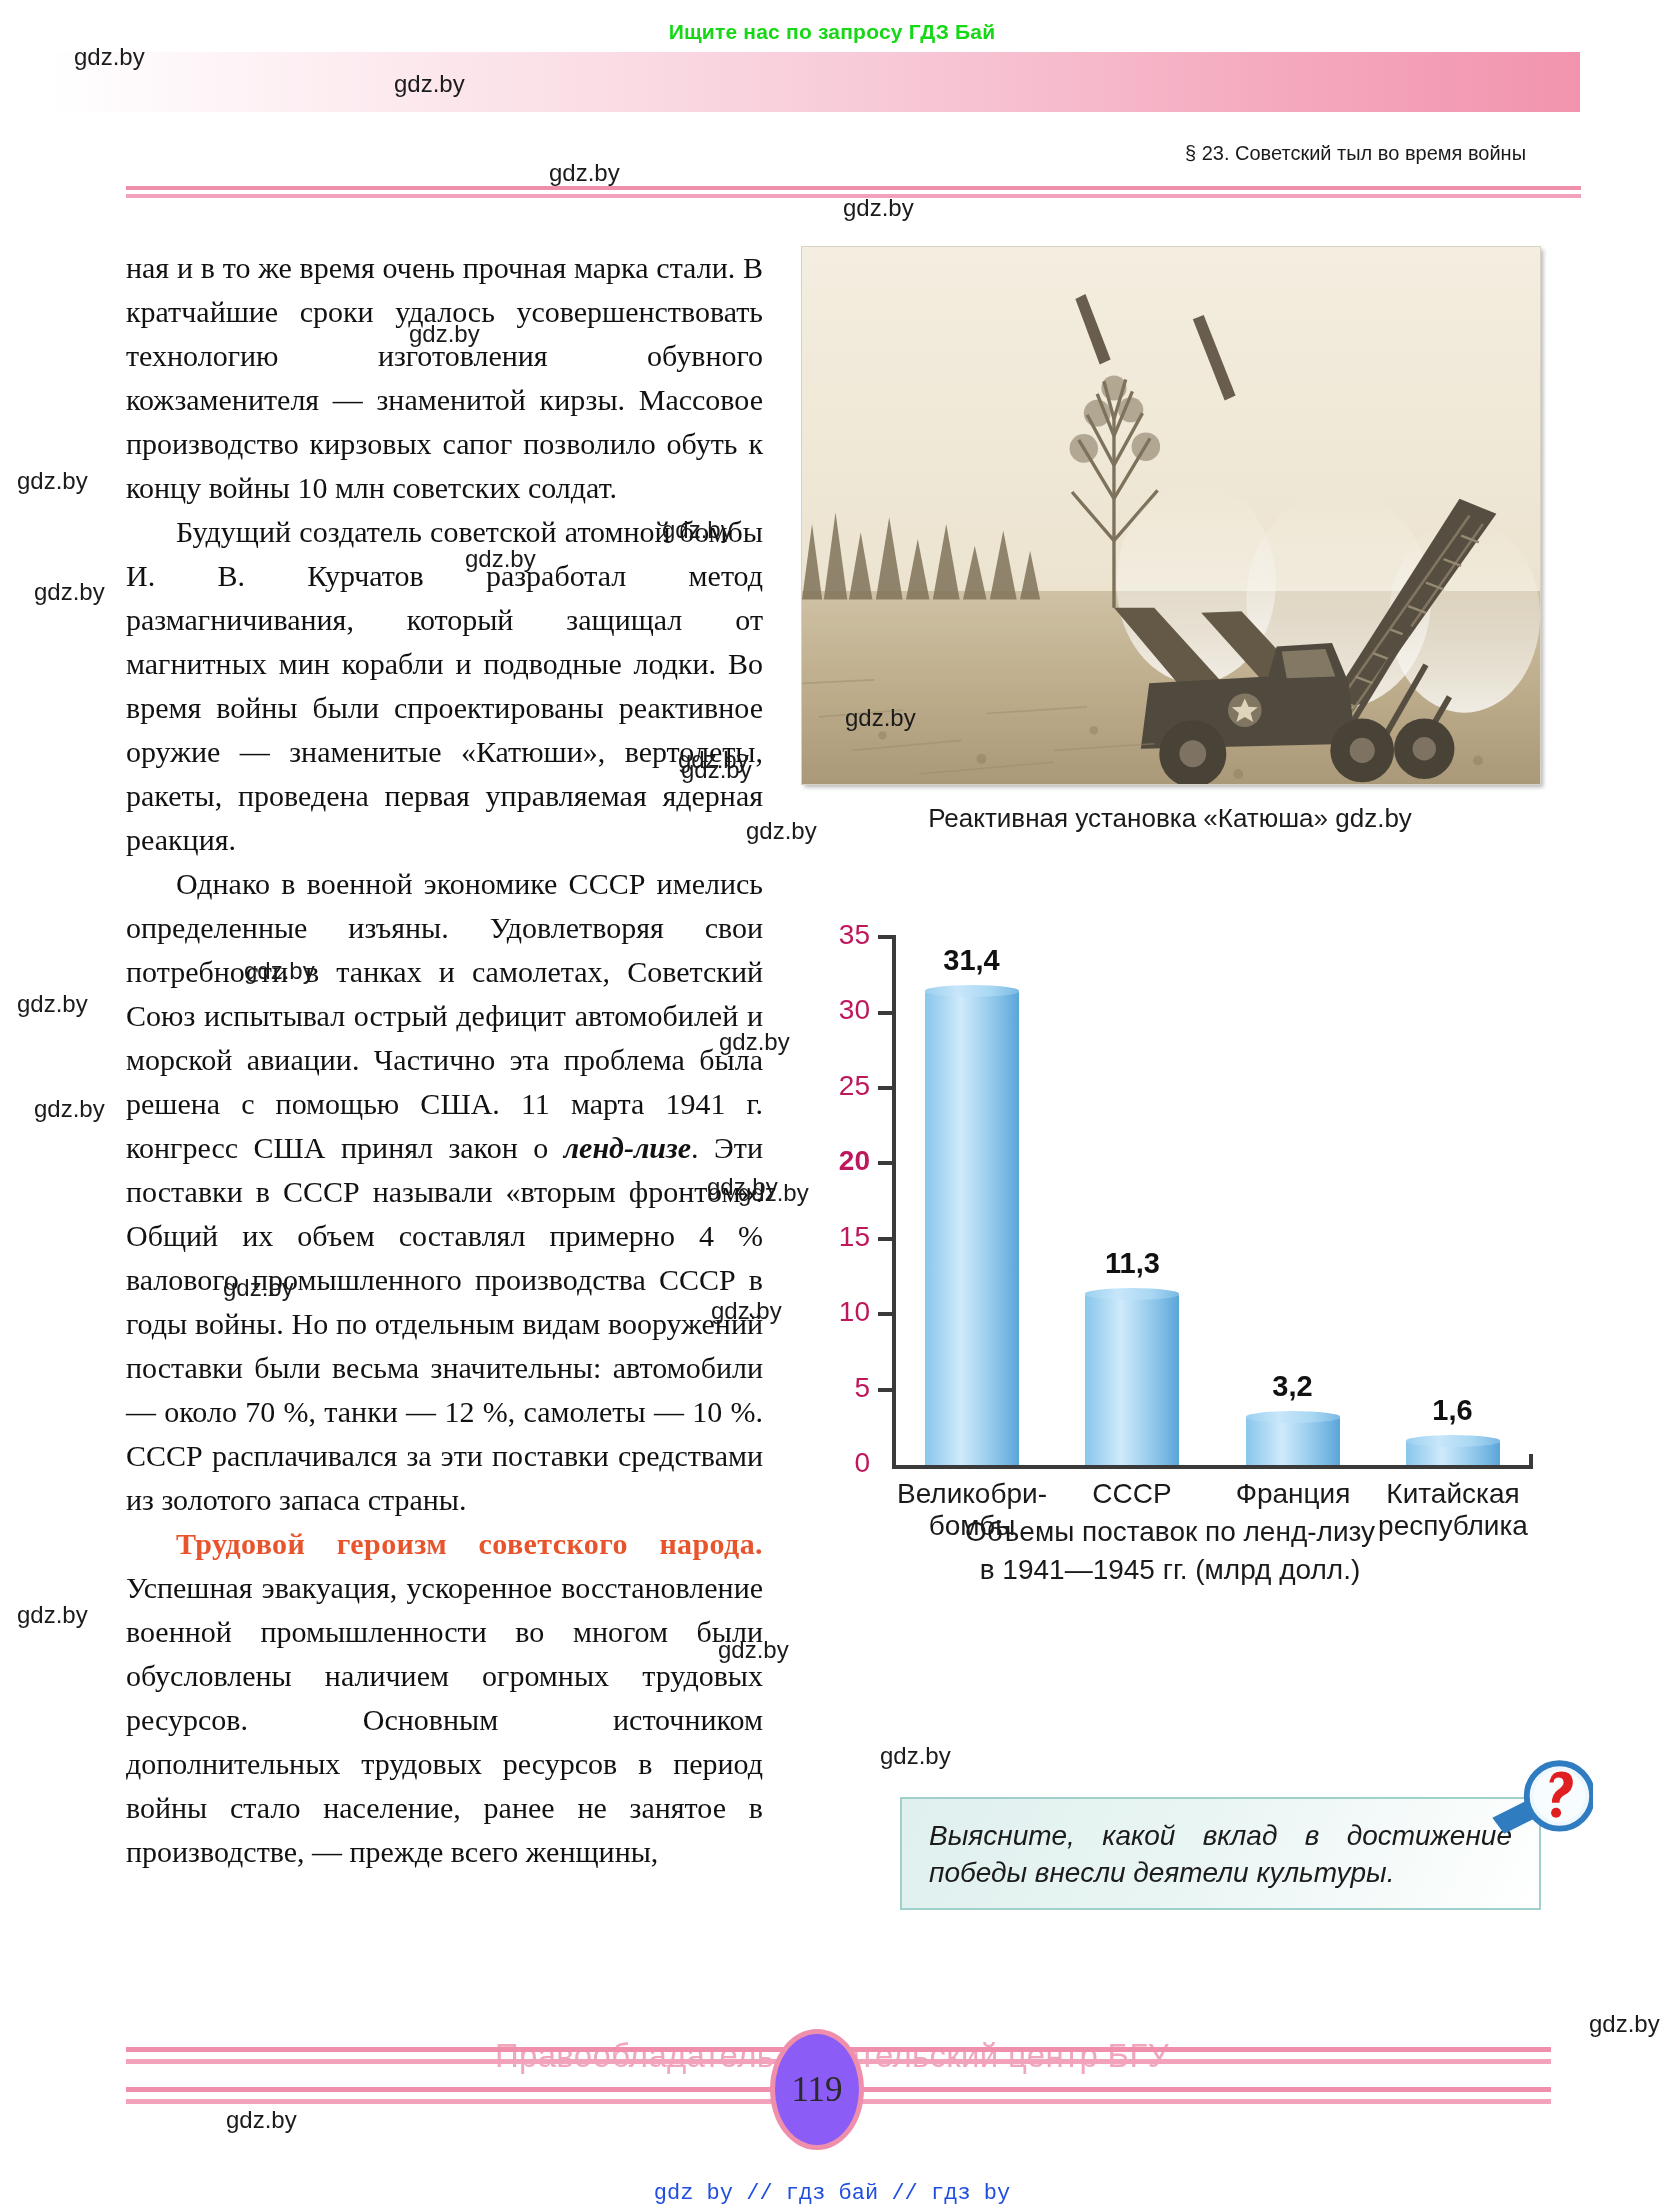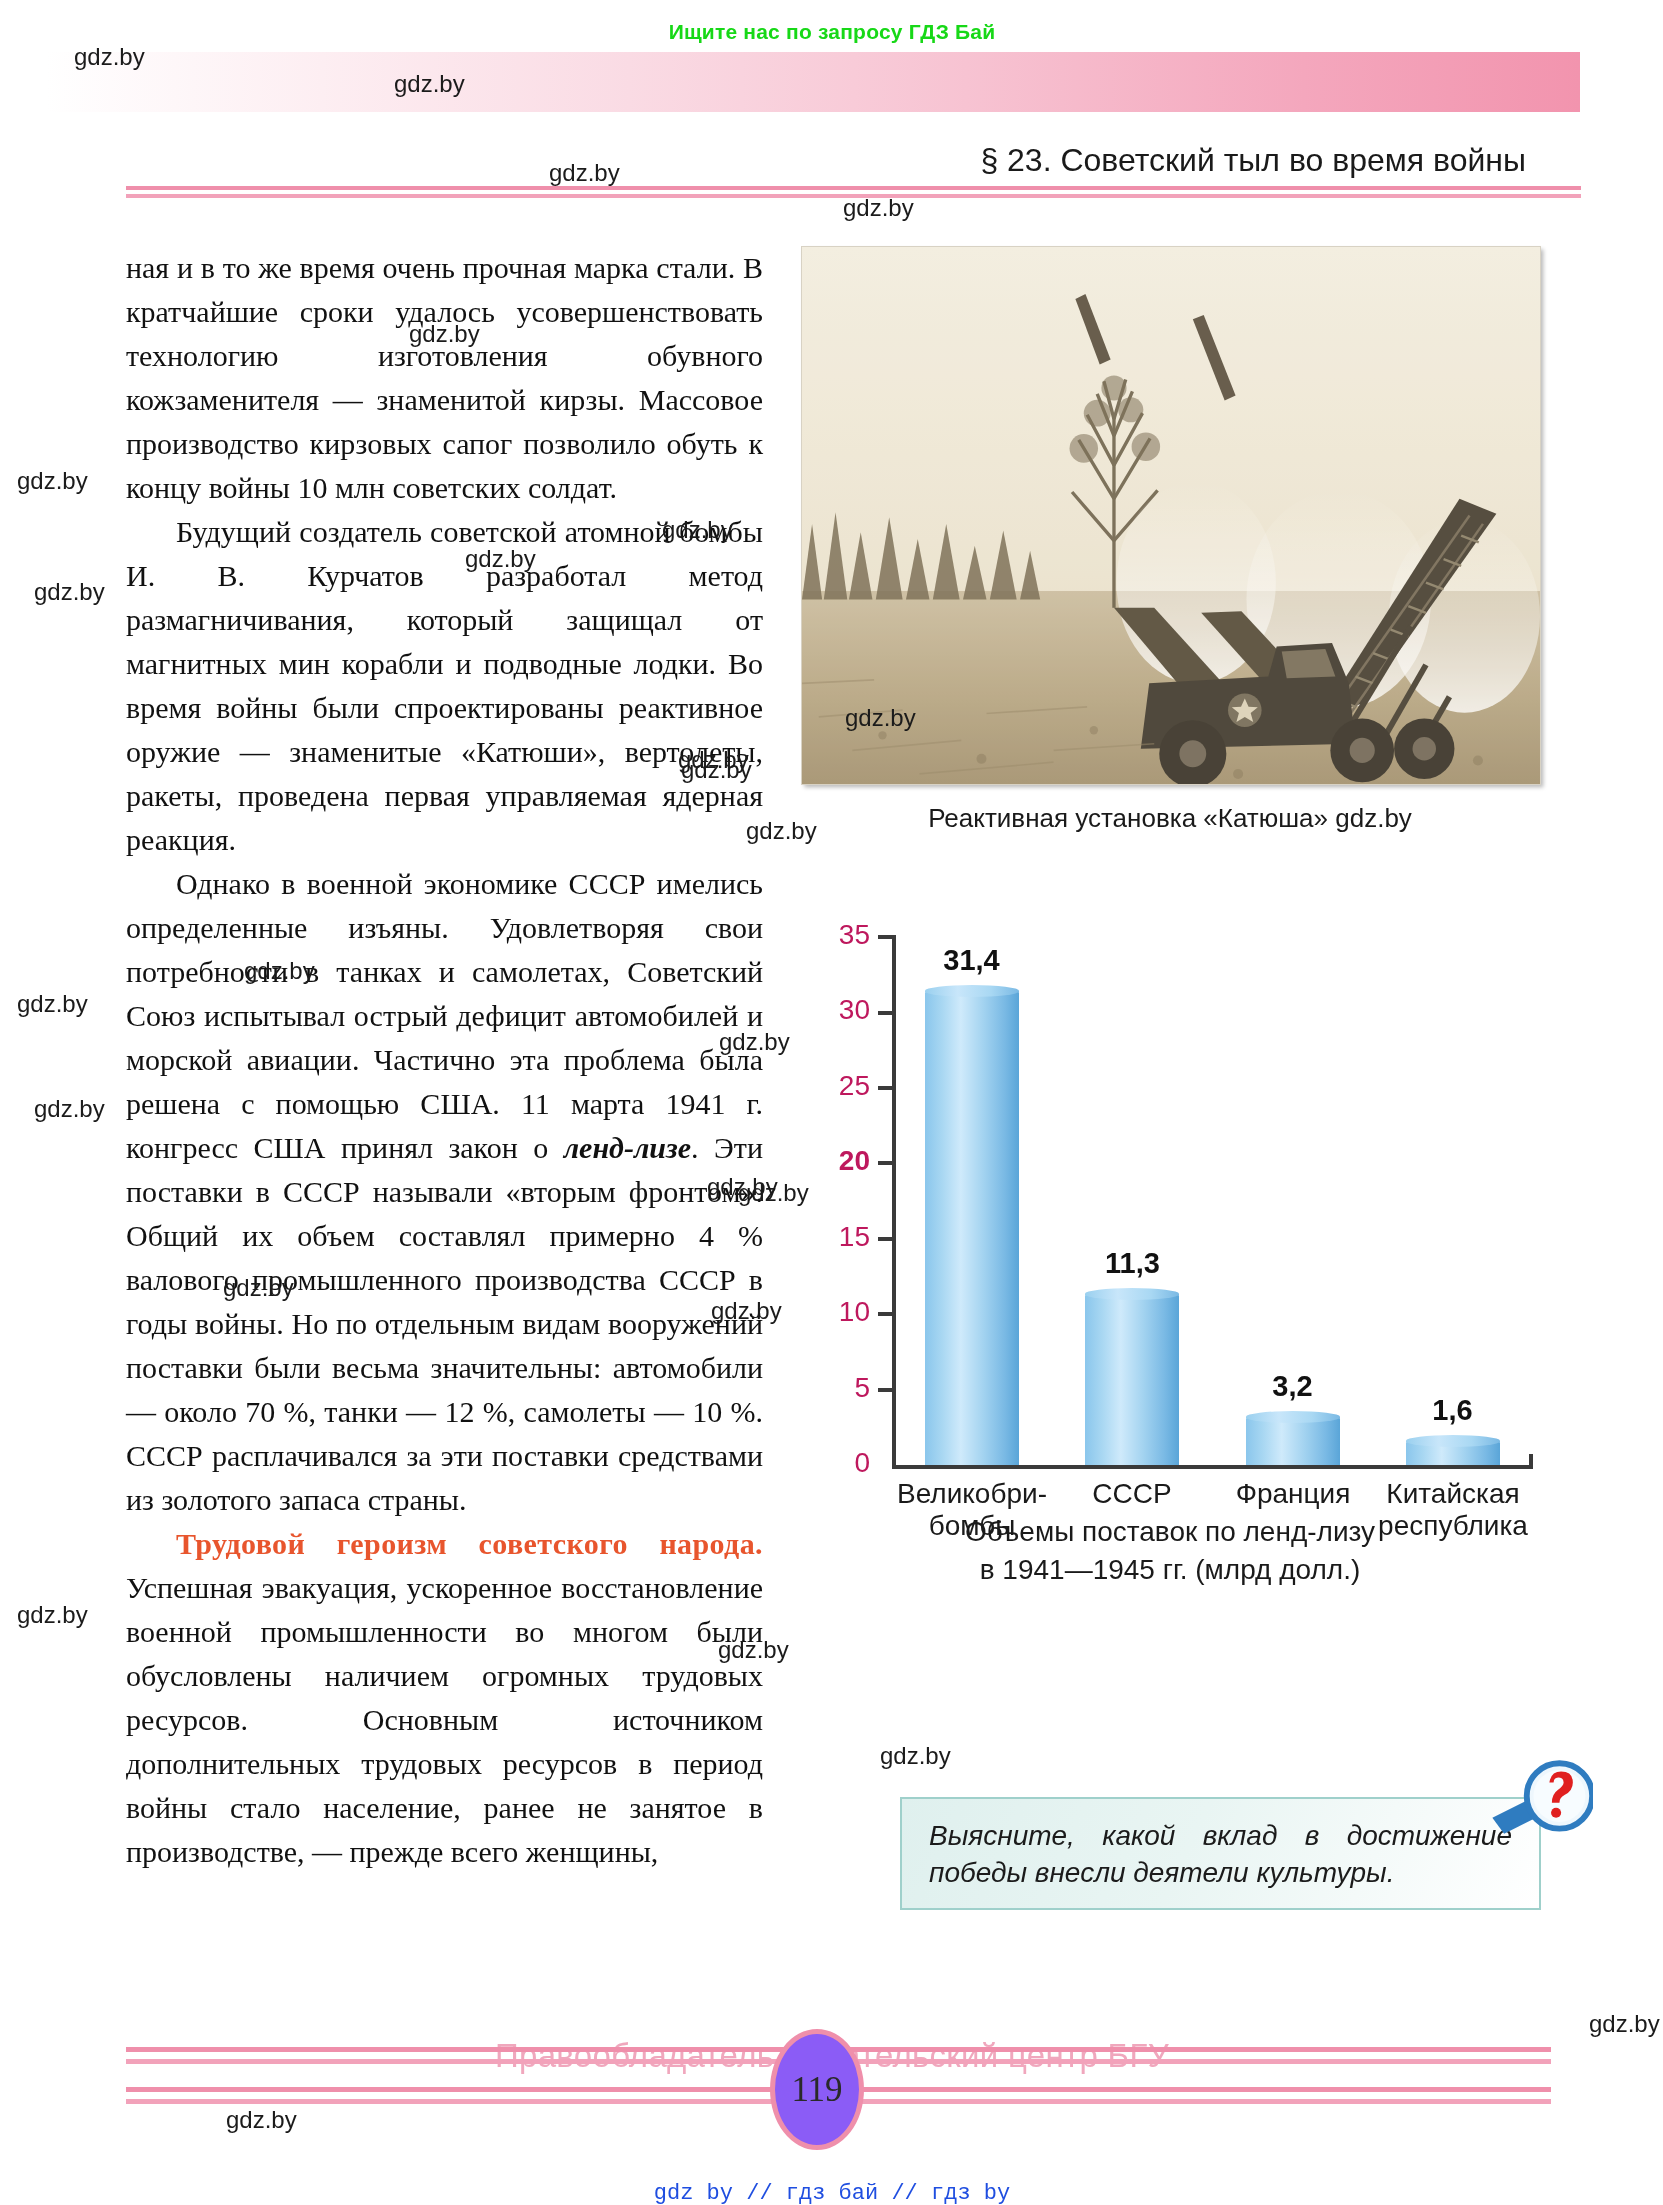--- a/index.html
+++ b/index.html
@@ -25,21 +25,21 @@
   }
   
   .page{
     position:absolute;top:18px;left:0;width:1512px;height:2205px;
   }
   
   .runhead{
     position:absolute;top:124px;left:0;width:1526px;
     text-align:right;
     font-family:"Liberation Sans", sans-serif;
-    font-size:32px;color:#1a1a1a;
+    font-size:20px;color:#1a1a1a;
   }
   .rule{
     position:absolute;left:126px;width:1455px;
   }
   .rule .r1{height:4.2px;background:#ef8fab;}
   .rule .r2{height:3.4px;background:#f2a2ba;margin-top:4.2px;}
   
   .col-left{
     position:absolute;top:228px;left:126px;width:637px;
     font-size:30px;line-height:44px;color:#111;

